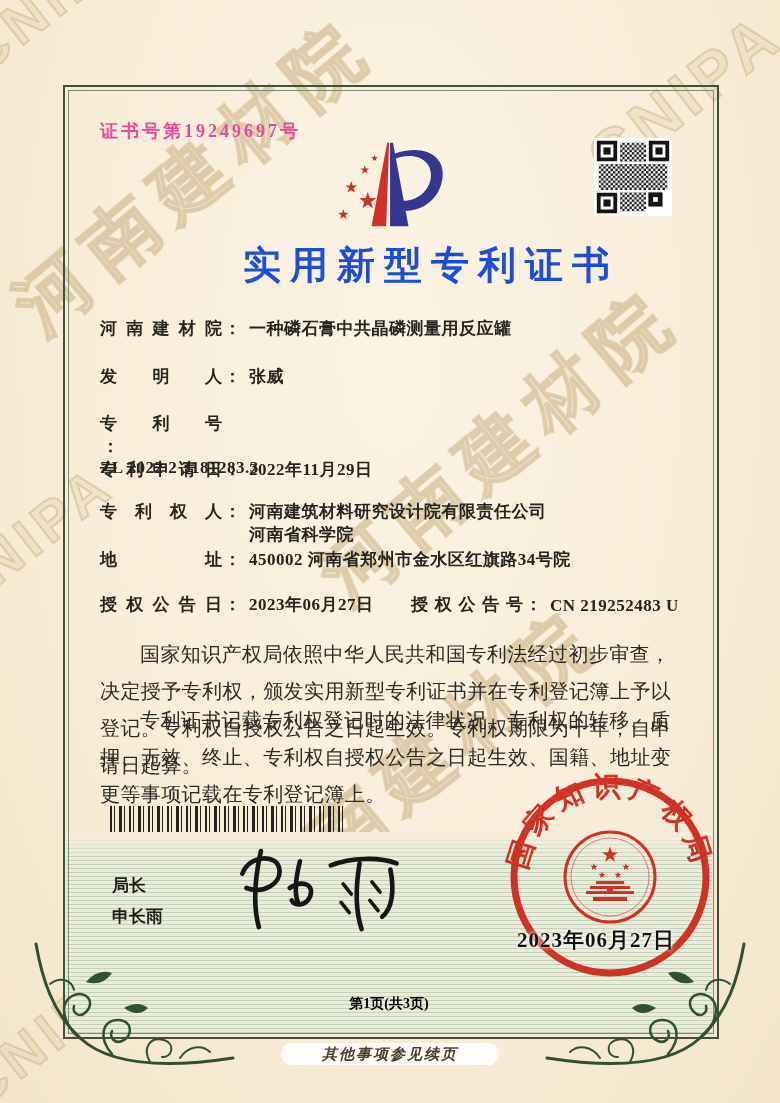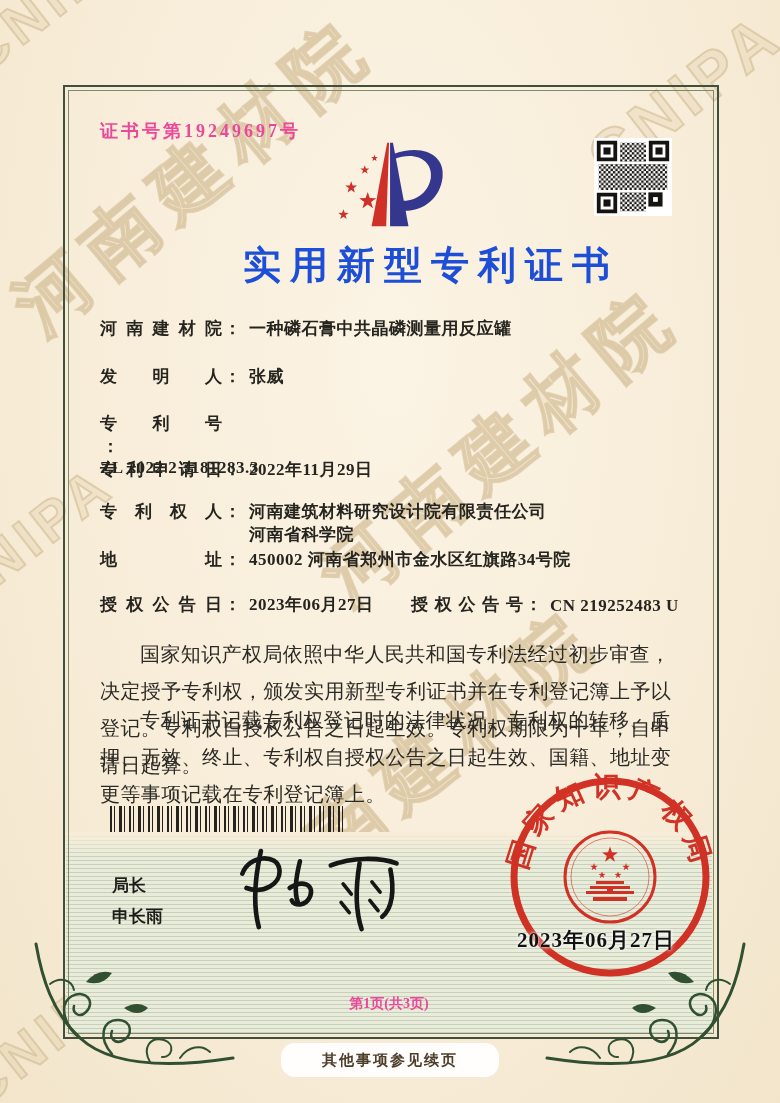--- a/index.html
+++ b/index.html
@@ -35,24 +35,24 @@
         color:#2b2a25;letter-spacing:0.4px;text-indent:2em;z-index:3;font-weight:500;}
   .barcode{left:110px;top:806px;width:236px;height:26px;z-index:3;
     background:repeating-linear-gradient(90deg,#26221d 0 2px,transparent 2px 4px,#26221d 4px 5px,
       transparent 5px 9px,#26221d 9px 12px,transparent 12px 14px,#26221d 14px 15px,transparent 15px 19px);}
   .sig-title{left:112px;top:874px;font-size:17px;font-weight:700;color:#1e1d1a;z-index:4;}
   .sig-name{left:112px;top:905px;font-size:17px;font-weight:700;color:#1e1d1a;z-index:4;}
   .seal-date{left:498px;top:926px;width:196px;text-align:center;font-size:21px;font-weight:700;
              color:#121212;z-index:5;letter-spacing:1px;
              text-shadow:0 0 5px rgba(255,255,255,.95),0 0 2px #fff;}
   .pagenum{left:63px;top:995px;width:652px;text-align:center;font-size:14px;font-weight:700;
-           color:#ec4899;z-index:4;}
-  .note{left:281px;top:1043px;width:218px;height:34px;background:rgba(255,255,255,0.92);
+           color:#000000;z-index:4;}
+  .note{left:281px;top:1043px;width:218px;height:22px;background:rgba(255,255,255,0.92);
         z-index:4;display:flex;align-items:center;justify-content:center;
-        font-size:15px;font-weight:700;color:#4c3e2a;letter-spacing:2px;border-radius:14px;}
+        font-size:15px;font-weight:700;color:#4c3e2a;letter-spacing:2px;border-radius:14px;font-style:italic;}
   svg{display:block;}
 </style>
 </head>
 <body>
 
 <svg width="0" height="0" style="position:absolute" aria-hidden="true">
   <defs>
     <polygon id="star" points="0,-8 1.88,-2.59 7.6,-2.47 3.04,0.99 4.7,6.47 0,3.2 -4.7,6.47 -3.04,0.99 -7.6,-2.47 -1.88,-2.59"></polygon>
     <pattern id="qrdots" patternUnits="userSpaceOnUse" width="2" height="2">
       <rect width="1" height="1" fill="#161410"></rect>

